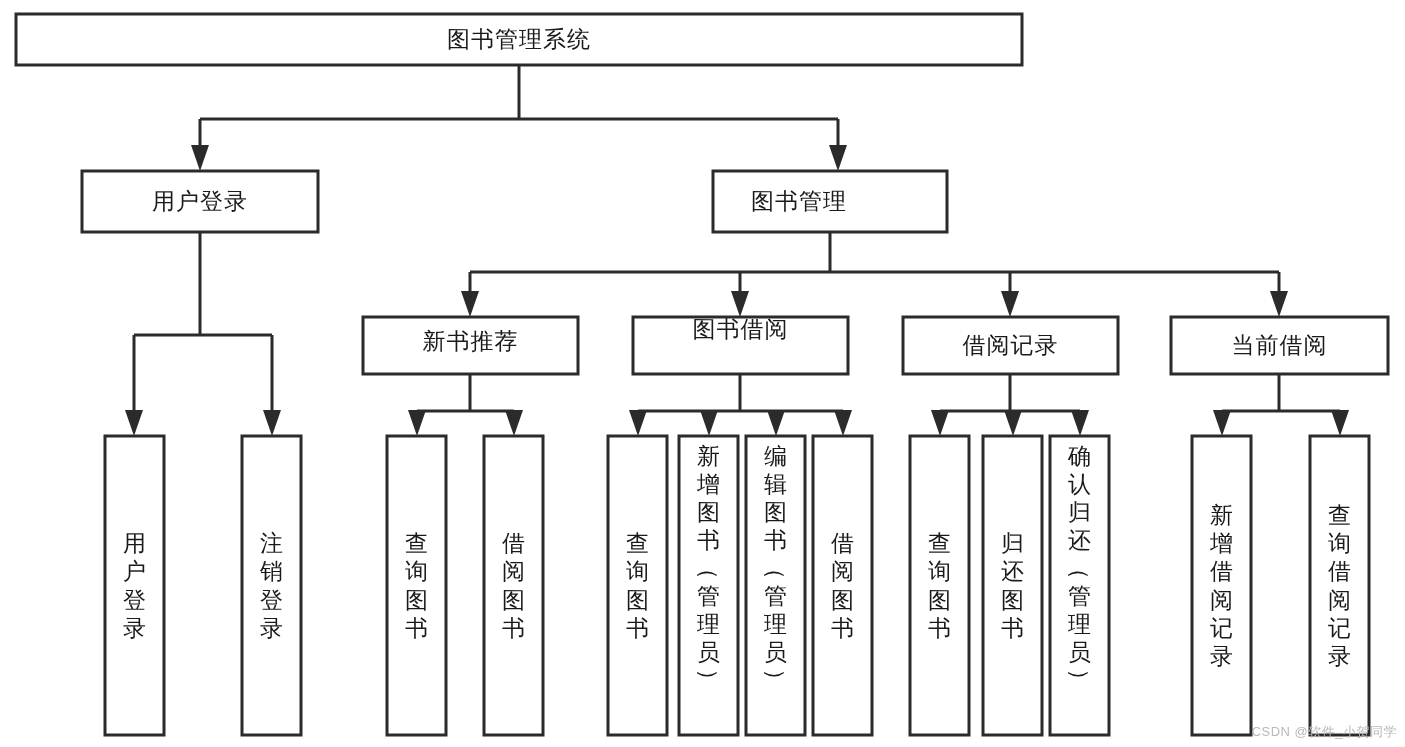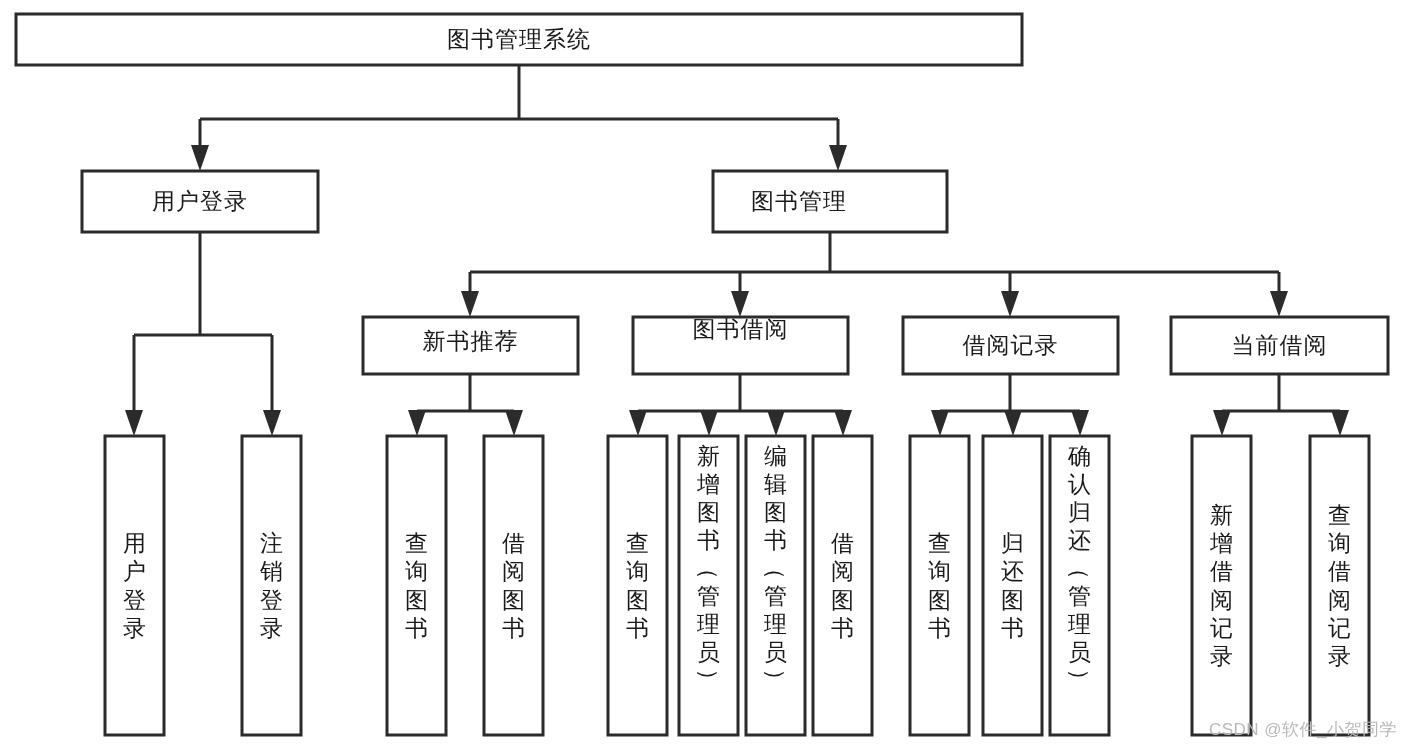--- a/index.html
+++ b/index.html
@@ -70,21 +70,21 @@
   .node-label-v.topaligned {
     justify-content: flex-start;
   }
   .node-label-v span {
     display: block;
   }
   .watermark {
     position: absolute;
     right: 8px;
     bottom: 6px;
-    font-size: 17px;
+    font-size: 13px;
     color: #b9b9b9;
     font-family: "Liberation Sans", "DejaVu Sans", sans-serif;
     letter-spacing: 0.5px;
     white-space: nowrap;
     pointer-events: none;
   }
 </style>
 </head>
 <body>
 

